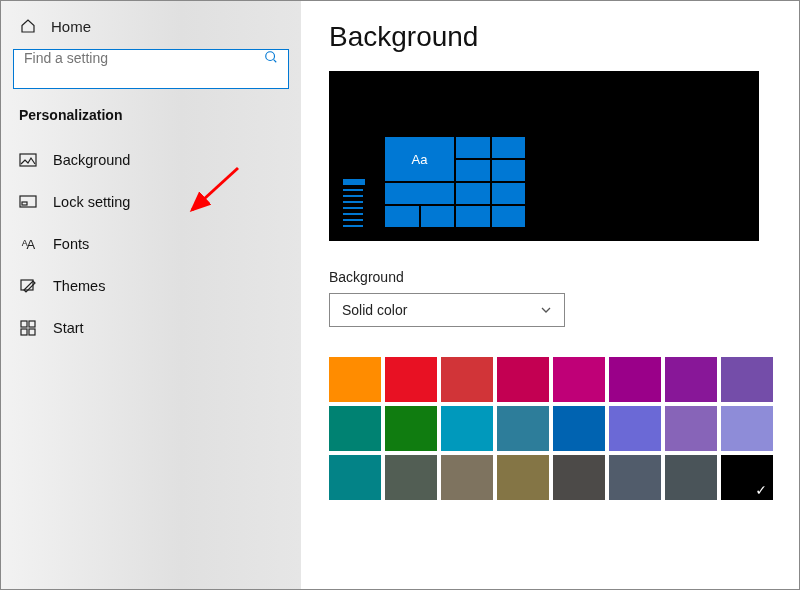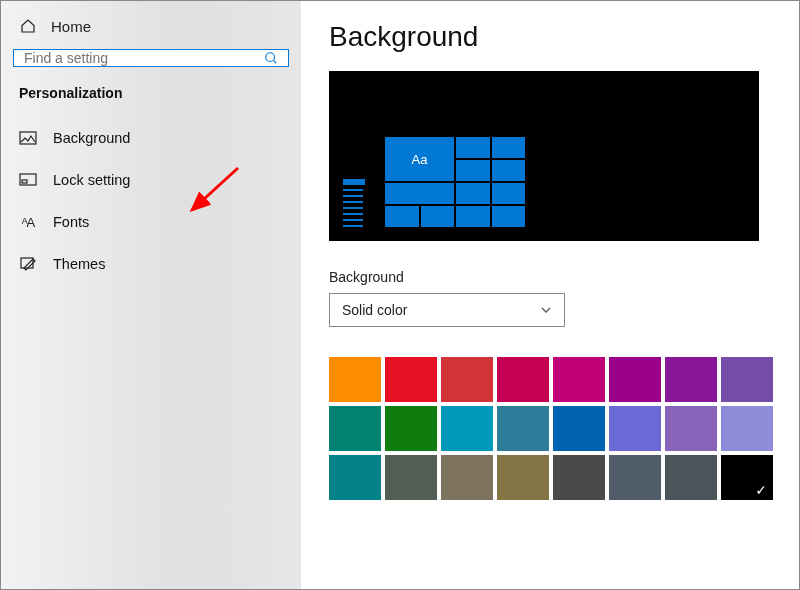--- a/index.html
+++ b/index.html
@@ -1,21 +1,21 @@
 <!DOCTYPE html>
 <html><head>
 <meta charset="utf-8">
 <style>
   * { box-sizing: border-box; margin: 0; padding: 0; font-family: "Segoe UI", Arial, sans-serif; }
   body { width: 800px; height: 590px; overflow: hidden; background: #fff; border: 1px solid #888; }
   .app { display: flex; width: 100%; height: 100%; }
   .sidebar { width: 300px; background: linear-gradient(90deg,#f2f2f2,#e0e0e0 60%, #e6e6e6); padding: 10px 0 0 0; }
   .home-row { display:flex; align-items:center; gap:14px; padding: 6px 18px 14px 18px; font-size:15px; color:#222; cursor:pointer; }
   .icon { width:18px; height:18px; display:inline-flex; align-items:center; justify-content:center; color:#222; }
-  .search-box { margin: 0 12px 14px 12px; border:1.5px solid #0078d4; background:#fff; height:18px; display:flex; align-items:center; padding:0 10px; }
+  .search-box { margin: 0 12px 14px 12px; border:1.5px solid #0078d4; background:#fff; height:40px; display:flex; align-items:flex-start; padding:0 10px; }
   .search-box input { flex:1; border:none; outline:none; font-size:14px; color:#777; background:transparent; }
   .search-box .sicon { color:#0078d4; }
   .section-title { font-weight:600; font-size:14px; padding: 4px 10px 16px 18px; color:#111; }
   .nav { display:flex; flex-direction:column; }
   .nav-item { display:flex; align-items:center; gap:16px; padding:12px 18px; font-size:14.5px; color:#111; cursor:pointer; }
   .nav-item.highlighted { border:3px solid #ff0000; }
   .main { flex:1; padding: 20px 28px 10px 28px; overflow:hidden; }
   .page-title { font-size:28px; font-weight:400; color:#111; margin-bottom: 18px; }
   .preview { width: 430px; height: 170px; background:#000; position:relative; margin-bottom: 28px; padding-left: 24px; }
   .preview-bar { position:absolute; bottom:14px; left:14px; width:20px; display:flex; flex-direction:column; gap:4px; }
@@ -91,20 +91,31 @@
       <div class="nav-item">
         <span class="icon">
           <svg width="18" height="18" viewBox="0 0 18 18" fill="none" stroke="#222" stroke-width="1.2">
               <rect x="2" y="3" width="12" height="10"></rect>
               <path d="m5 13 9-9 2 2-9 9z"></path>
             </svg>
         </span>
         <span>Themes</span>
       </div>
 
+      <div class="nav-item">
+        <span class="icon">
+          <svg width="16" height="16" viewBox="0 0 16 16" fill="none" stroke="#222" stroke-width="1.2">
+              <rect x="1" y="1" width="6" height="6"></rect>
+              <rect x="9" y="1" width="6" height="6"></rect>
+              <rect x="1" y="9" width="6" height="6"></rect>
+              <rect x="9" y="9" width="6" height="6"></rect>
+            </svg>
+        </span>
+        <span>Start</span>
+      </div>
 
     </div>
   </div>
 
   <div class="main">
     <h1 class="page-title">Background</h1>
 
     <div class="preview">
       <div class="preview-bar">
         <span></span>

